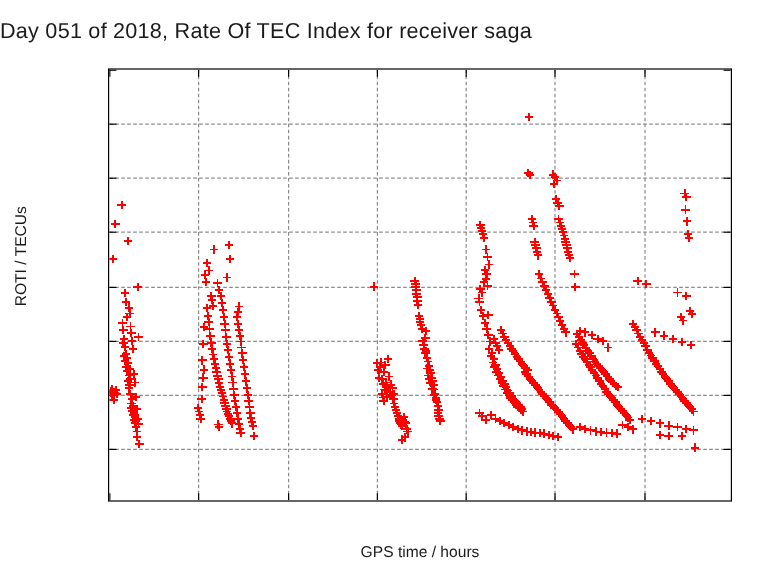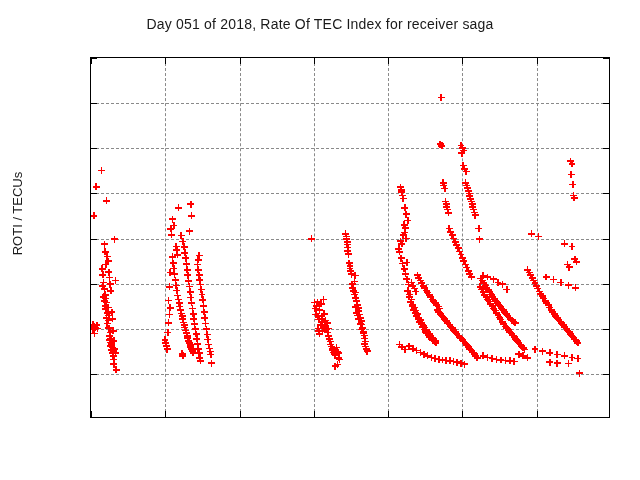--- a/index.html
+++ b/index.html
@@ -13,22 +13,22 @@
     height: 480px;
     background: #ffffff;
     font-family: "Liberation Sans", sans-serif;
     overflow: hidden;
   }
   #chart-title {
     position: absolute;
     left: 0;
     top: 16px;
     width: 640px;
-    text-align: center;
-    font-size: 14px;
+    text-align: left;
+    font-size: 18px;
     color: #1a1a1a;
     letter-spacing: 0.2px;
   }
   #plot-area {
     position: absolute;
     left: 90px;
     top: 57px;
     width: 520px;
     height: 361px;
     border: 1px solid #000000;
@@ -1296,15 +1296,16 @@
           <line x1="464.50" y1="306.85" x2="471.50" y2="306.85"></line>
           <line x1="468.00" y1="303.35" x2="468.00" y2="310.35"></line>
           <line x1="475.64" y1="307.30" x2="482.64" y2="307.30"></line>
           <line x1="479.14" y1="303.80" x2="479.14" y2="310.80"></line>
           <line x1="486.79" y1="316.78" x2="493.79" y2="316.78"></line>
           <line x1="490.29" y1="313.28" x2="490.29" y2="320.28"></line>
         </g>
       </svg>
   </div>
 
+  <div id="x-axis-label">GPS time / hours</div>
   <div id="y-axis-label">ROTI / TECUs</div>
 
 </div>
 
 </body></html>

